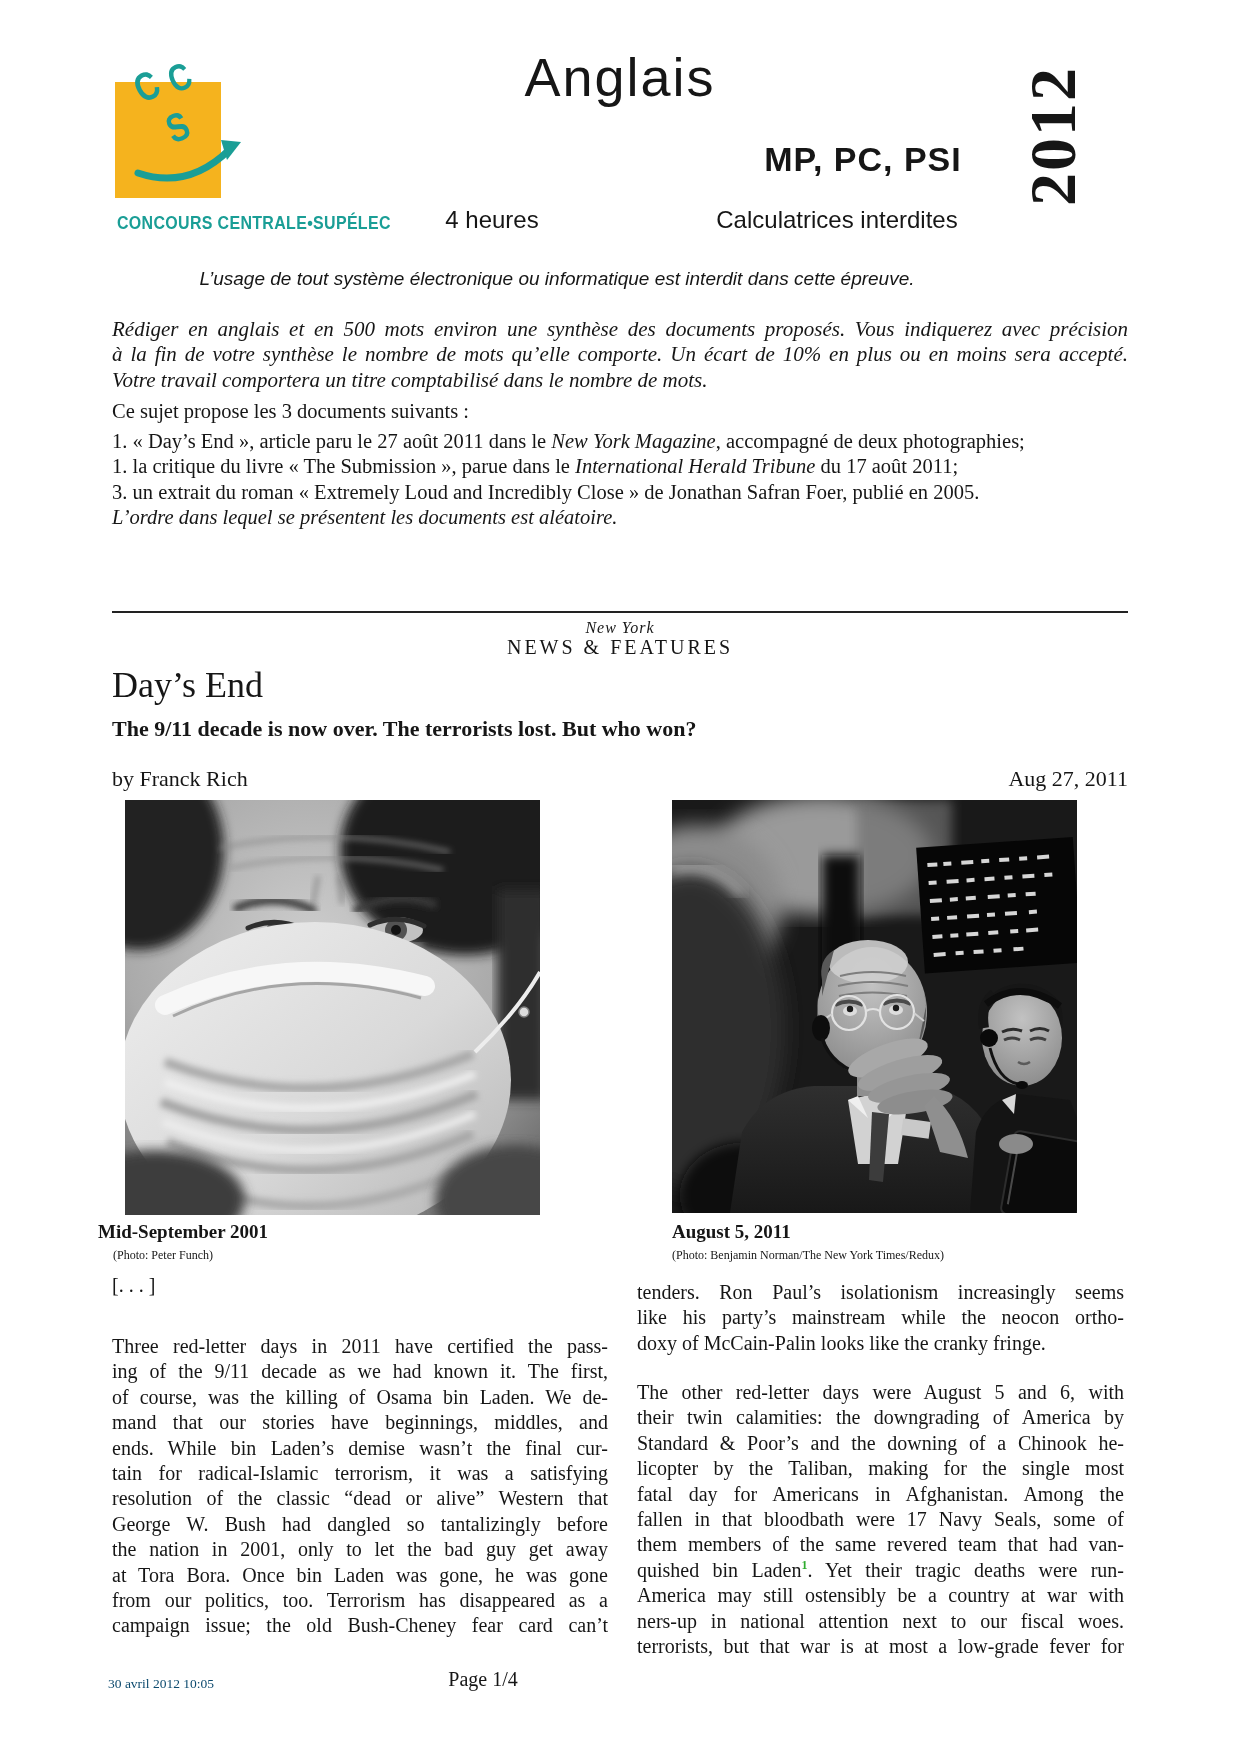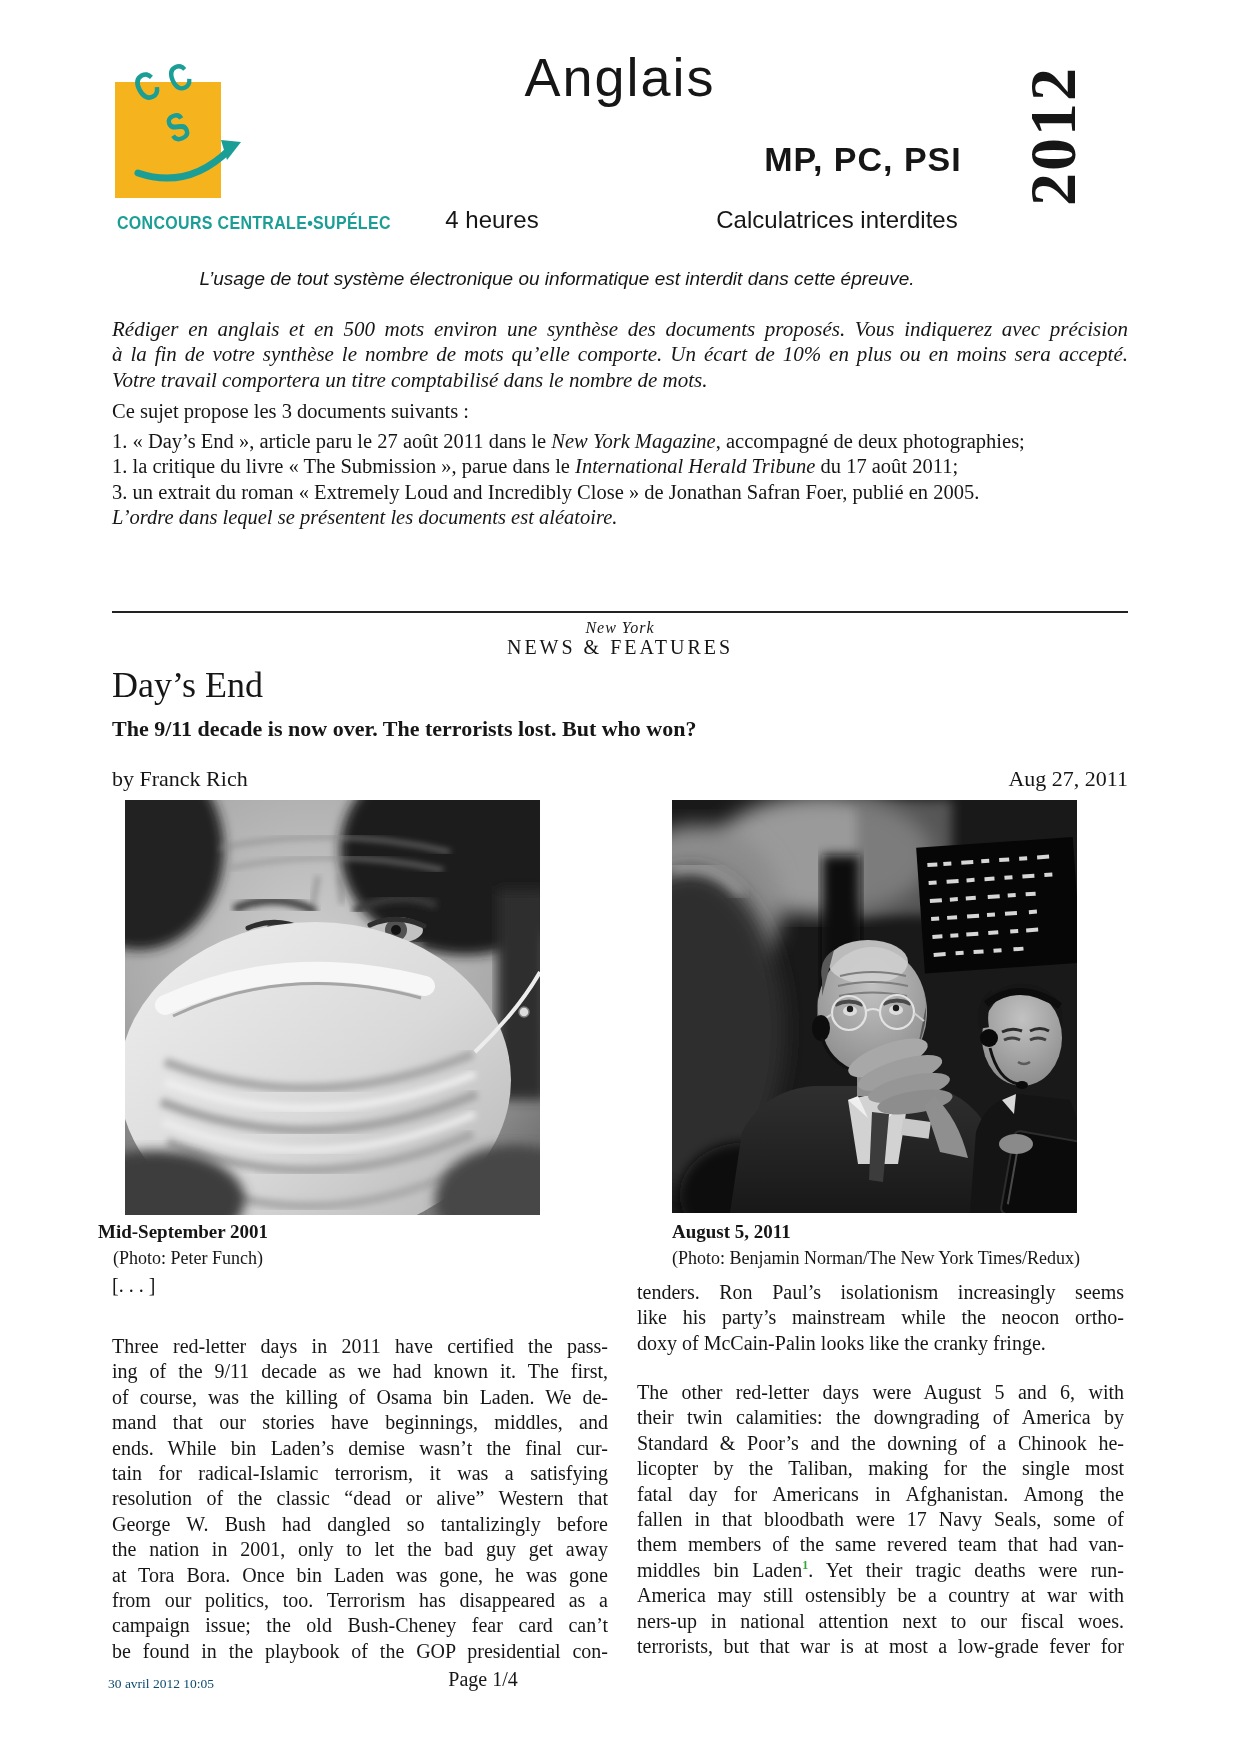--- a/index.html
+++ b/index.html
@@ -24,21 +24,21 @@
   .body-col{font-size:20px;}
   .i{font-style:italic;}
   .sup{vertical-align:super;font-size:60%;line-height:0;color:#2fac2f;font-weight:bold;}
   .rule{height:2px;background:#222222;}
   .mast-script{font-size:16px;font-style:italic;letter-spacing:1px;}
   .mast-title{font-size:20px;letter-spacing:3px;}
   .article-title{font-size:36px;}
   .article-sub{font-size:22px;font-weight:bold;}
   .byline{font-size:22px;margin-top:14px;}
   .cap-b{font-size:19px;font-weight:bold;}
-  .cap-c{font-size:18px;}
+  .cap-c{font-size:12px;}
   .ellipsis{font-size:20px;}
   .foot-ts{font-size:13.5px;color:#0c4a6e;}
   .foot-page{font-size:20px;}
   .photo{display:block;}
 </style>
 </head>
 <body>
 
 <div id="page">
 
@@ -289,31 +289,30 @@
       <div class="tl just"><span>of course, was the killing of Osama bin Laden.  We de-</span></div>
       <div class="tl just"><span>mand that our stories have beginnings, middles, and</span></div>
       <div class="tl just"><span>ends.  While bin Laden’s demise wasn’t the final cur-</span></div>
       <div class="tl just"><span>tain for radical-Islamic terrorism, it was a satisfying</span></div>
       <div class="tl just"><span>resolution of the classic “dead or alive” Western that</span></div>
       <div class="tl just"><span>George W. Bush had dangled so tantalizingly before</span></div>
       <div class="tl just"><span>the nation in 2001, only to let the bad guy get away</span></div>
       <div class="tl just"><span>at Tora Bora.  Once bin Laden was gone, he was gone</span></div>
       <div class="tl just"><span>from our politics, too.  Terrorism has disappeared as a</span></div>
       <div class="tl just"><span>campaign issue; the old Bush-Cheney fear card can’t</span></div>
-      <div class="tl just"><span>be found in the playbook of the GOP presidential con-</span></div>
     </div>
   <div class="abs serif body-col lines" style="left:637px;top:1380px;width:487px;">
       <div class="tl just"><span>The other red-letter days were August 5 and 6, with</span></div>
       <div class="tl just"><span>their twin calamities: the downgrading of America by</span></div>
       <div class="tl just"><span>Standard &amp; Poor’s and the downing of a Chinook he-</span></div>
       <div class="tl just"><span>licopter by the Taliban, making for the single most</span></div>
       <div class="tl just"><span>fatal day for Americans in Afghanistan.  Among the</span></div>
       <div class="tl just"><span>fallen in that bloodbath were 17 Navy Seals, some of</span></div>
       <div class="tl just"><span>them members of the same revered team that had van-</span></div>
-      <div class="tl just"><span>middles bin Laden</span><span class="sup">1</span><span>.  Yet their tragic deaths were run-</span></div>
+      <div class="tl just"><span>quished bin Laden</span><span class="sup">1</span><span>.  Yet their tragic deaths were run-</span></div>
       <div class="tl just"><span>America may still ostensibly be a country at war with</span></div>
       <div class="tl just"><span>ners-up in national attention next to our fiscal woes.</span></div>
       <div class="tl just"><span>terrorists, but that war is at most a low-grade fever for</span></div>
     </div>
 
   <div class="abs serif foot-ts" style="left:108px;top:1676px;">30 avril 2012 10:05</div>
   <div class="abs serif foot-page cx" style="left:483px;top:1668px;">Page 1/4</div>
 
 </div>
 

